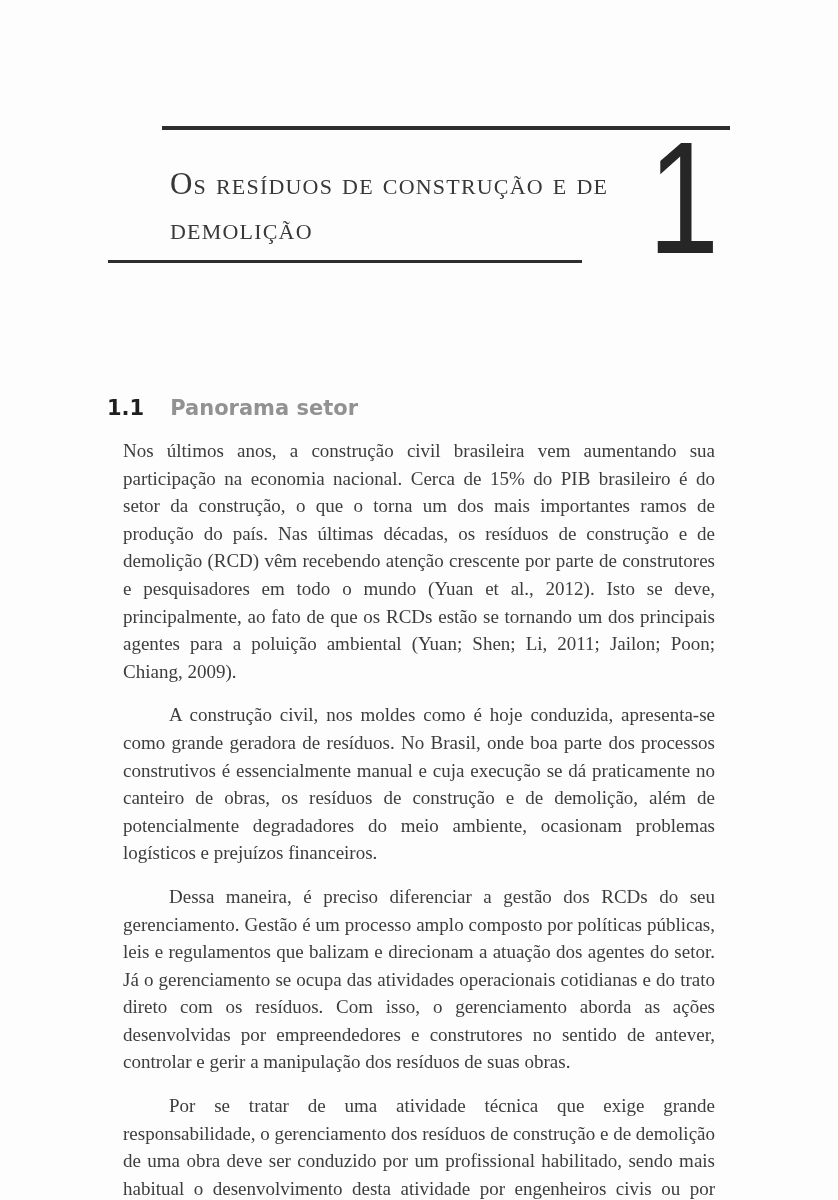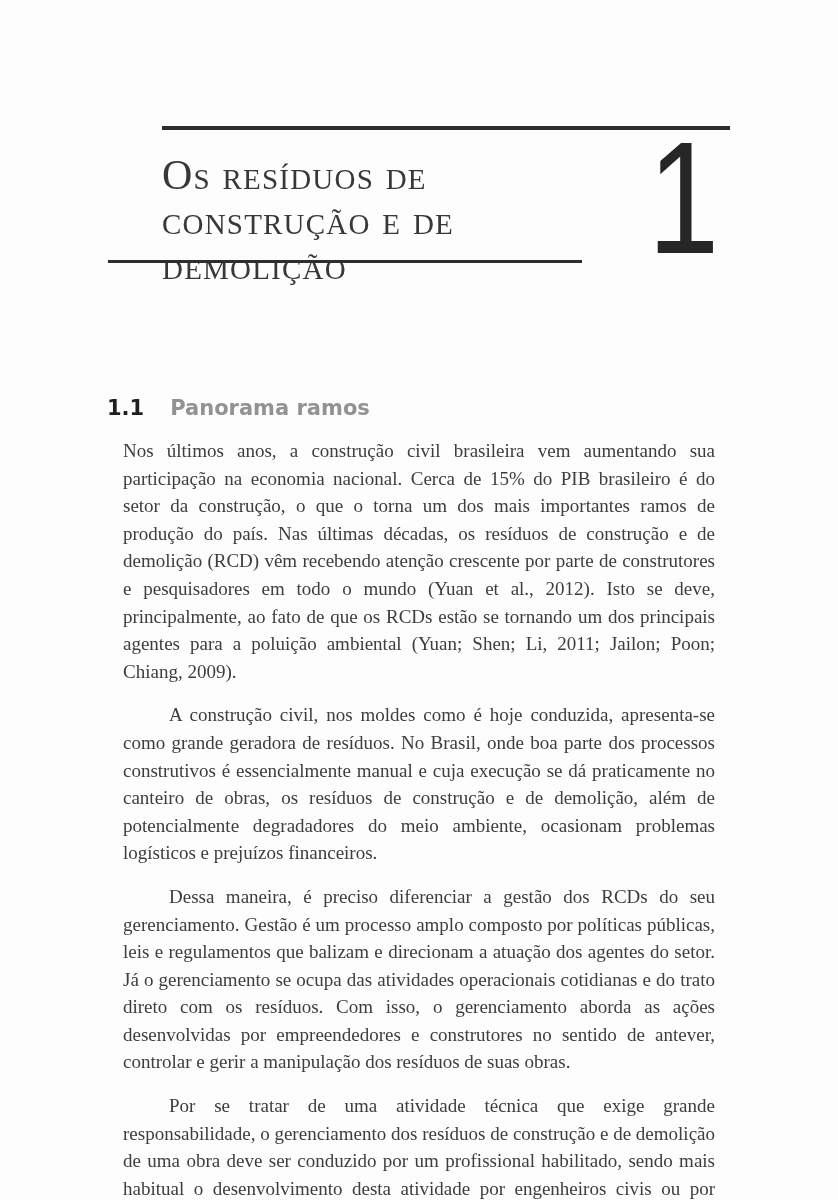--- a/index.html
+++ b/index.html
@@ -35,24 +35,24 @@
     width:80px;
     text-align:center;
     font-family:"Liberation Sans",sans-serif;
     font-size:160px;line-height:160px;font-weight:400;
     color:var(--chapter-number);
     transform:scaleX(.8);
     transform-origin:center top;
   }
   .chapter-title{
     position:absolute;left:162px;top:153px;
-    width:440px;margin:0;
+    width:440px;margin:8px;
     font-variant:small-caps;
     font-weight:normal;
-    font-size:42px;line-height:45px;
+    font-size:31px;line-height:45px;
     letter-spacing:1.2px;
     color:var(--title-text);
   }
   
   .content{
     position:absolute;left:107px;top:396px;
     width:624px;
   }
   .section-heading{
     display:flex;align-items:flex-end;gap:26px;
@@ -80,21 +80,21 @@
   <header>
     <div class="rule-top"></div>
     <div class="chapter-number">1</div>
     <h1 class="chapter-title">Os resíduos de construção e de demolição</h1>
     <div class="rule-bottom"></div>
   </header>
 
   <main class="content">
     <h2 class="section-heading">
       <span class="section-number">1.1</span>
-      <span class="section-title">Panorama ramos</span>
+      <span class="section-title">Panorama setor</span>
     </h2>
 
     <p class="body-paragraph">Nos últimos anos, a construção civil brasileira vem aumentando sua participação na economia nacional. Cerca de 15% do PIB brasileiro é do setor da construção, o que o torna um dos mais importantes ramos de produção do país. Nas últimas décadas, os resíduos de construção e de demolição (RCD) vêm recebendo atenção crescente por parte de construtores e pesquisadores em todo o mundo (Yuan et al., 2012). Isto se deve, principalmente, ao fato de que os RCDs estão se tornando um dos principais agentes para a poluição ambiental (Yuan; Shen; Li, 2011; Jailon; Poon; Chiang, 2009).</p>
 
     <p class="body-paragraph indented">A construção civil, nos moldes como é hoje conduzida, apresenta-se como grande geradora de resíduos. No Brasil, onde boa parte dos processos construtivos é essencialmente manual e cuja execução se dá praticamente no canteiro de obras, os resíduos de construção e de demolição, além de potencialmente degradadores do meio ambiente, ocasionam problemas logísticos e prejuízos financeiros.</p>
 
     <p class="body-paragraph indented">Dessa maneira, é preciso diferenciar a gestão dos RCDs do seu gerenciamento. Gestão é um processo amplo composto por políticas públicas, leis e regulamentos que balizam e direcionam a atuação dos agentes do setor. Já o gerenciamento se ocupa das atividades operacionais cotidianas e do trato direto com os resíduos. Com isso, o gerenciamento aborda as ações desenvolvidas por empreendedores e construtores no sentido de antever, controlar e gerir a manipulação dos resíduos de suas obras.</p>
 
     <p class="body-paragraph indented">Por se tratar de uma atividade técnica que exige grande responsabilidade, o gerenciamento dos resíduos de construção e de demolição de uma obra deve ser conduzido por um profissional habilitado, sendo mais habitual o desenvolvimento desta atividade por engenheiros civis ou por arquitetos e urbanistas.</p>
   </main>

